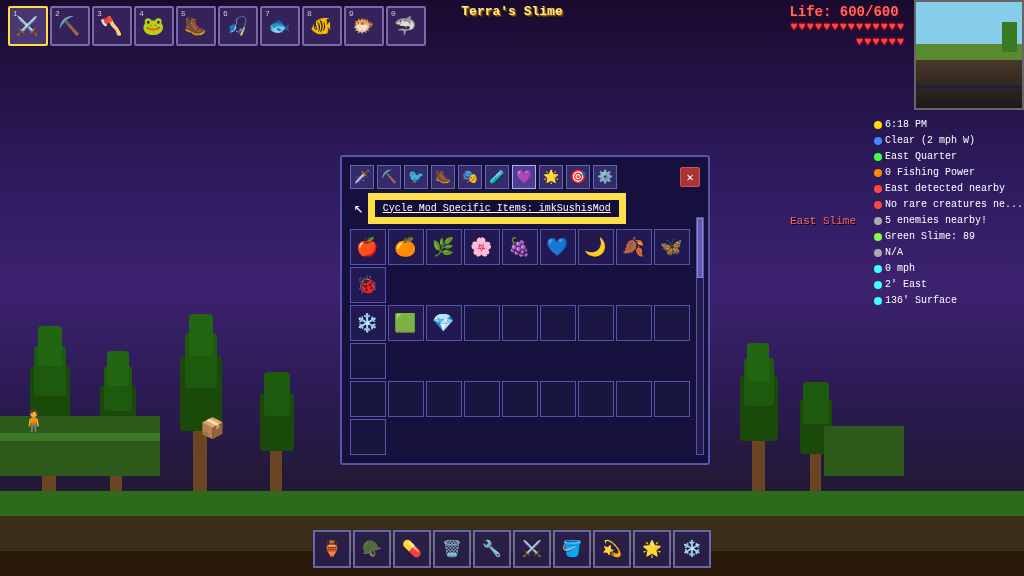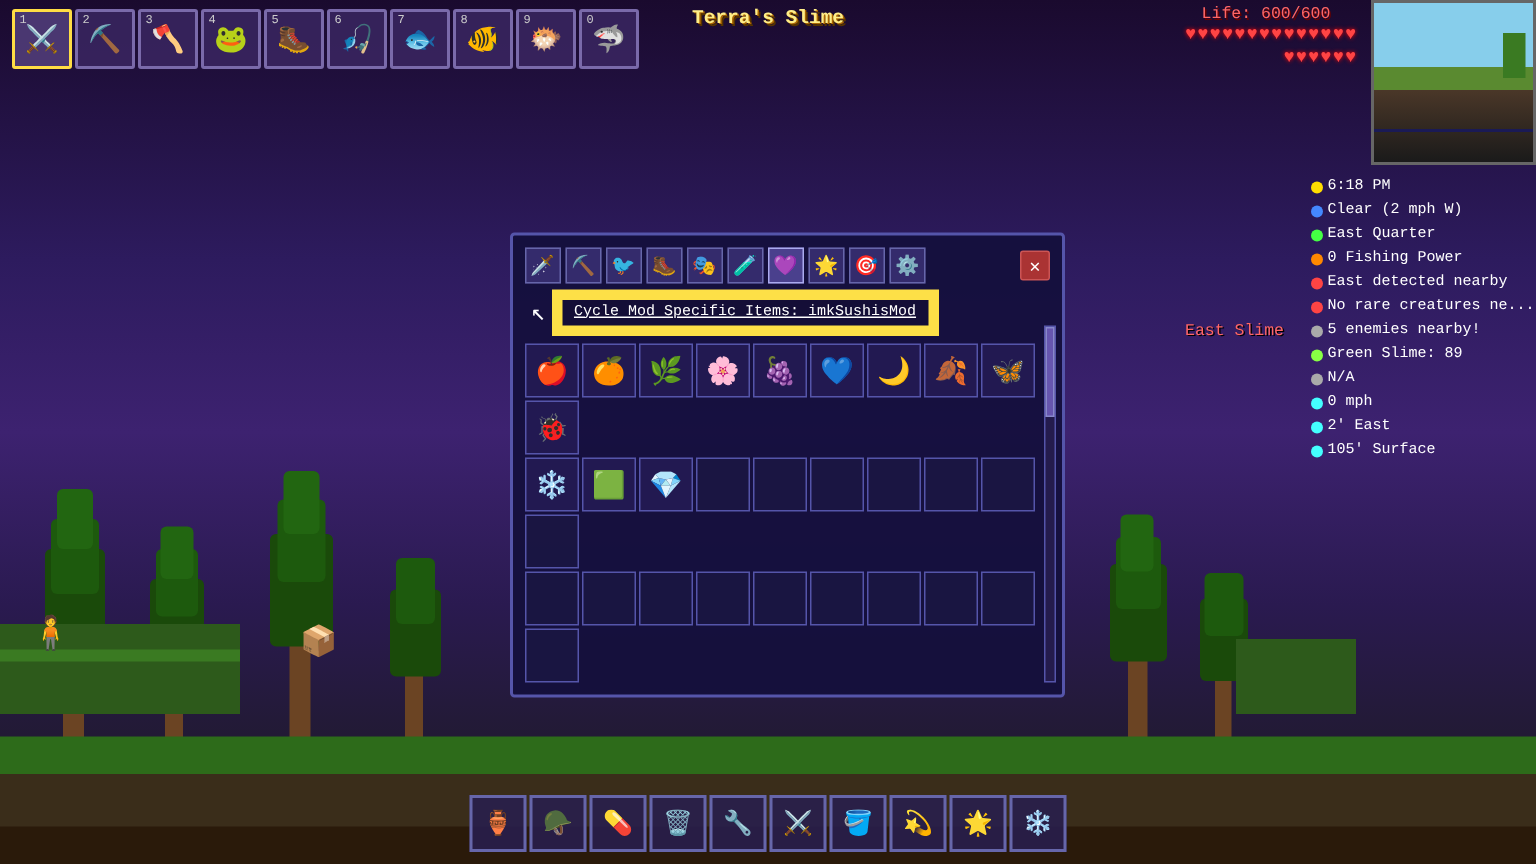--- a/index.html
+++ b/index.html
@@ -82,22 +82,22 @@
     .life-display {
       position: absolute;
       top: 4px;
       right: 120px;
       z-index: 100;
       text-align: right;
     }
 
     .life-text {
       color: #ff6666;
-      font-size: 11px;
-      font-weight: normal;
+      font-size: 14px;
+      font-weight: bold;
       text-shadow: 1px 1px 0 #660000;
       text-align: center;
     }
 
     .hearts {
       display: flex;
       flex-wrap: wrap;
       width: 120px;
       gap: 1px;
       justify-content: flex-end;
@@ -501,21 +501,21 @@
   <div class="info-line">
     <span class="info-dot cyan"></span>
     <span>0 mph</span>
   </div>
   <div class="info-line">
     <span class="info-dot cyan"></span>
     <span>2' East</span>
   </div>
   <div class="info-line">
     <span class="info-dot cyan"></span>
-    <span>105' Surface</span>
+    <span>136' Surface</span>
   </div>
 </div>
 
 <div style="position:absolute;top:215px;left:790px;color:#ff6666;font-size:11px;font-family:'Courier New',monospace;z-index:50;text-shadow:1px 1px 0 #000;">East Slime</div>
 
 <div class="inventory-modal">
 
   <div style="display:flex;gap:3px;margin-bottom:4px;align-items:center;justify-content:space-between;">
     <div style="display:flex;gap:3px;">
       <div class="inv-tab">🗡️</div>

